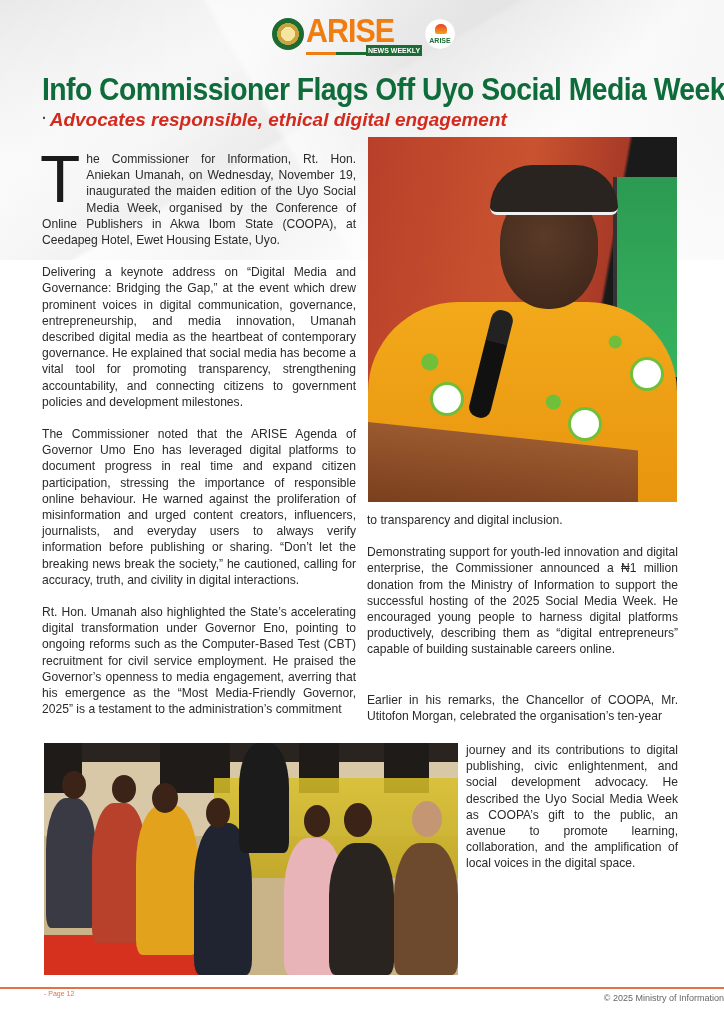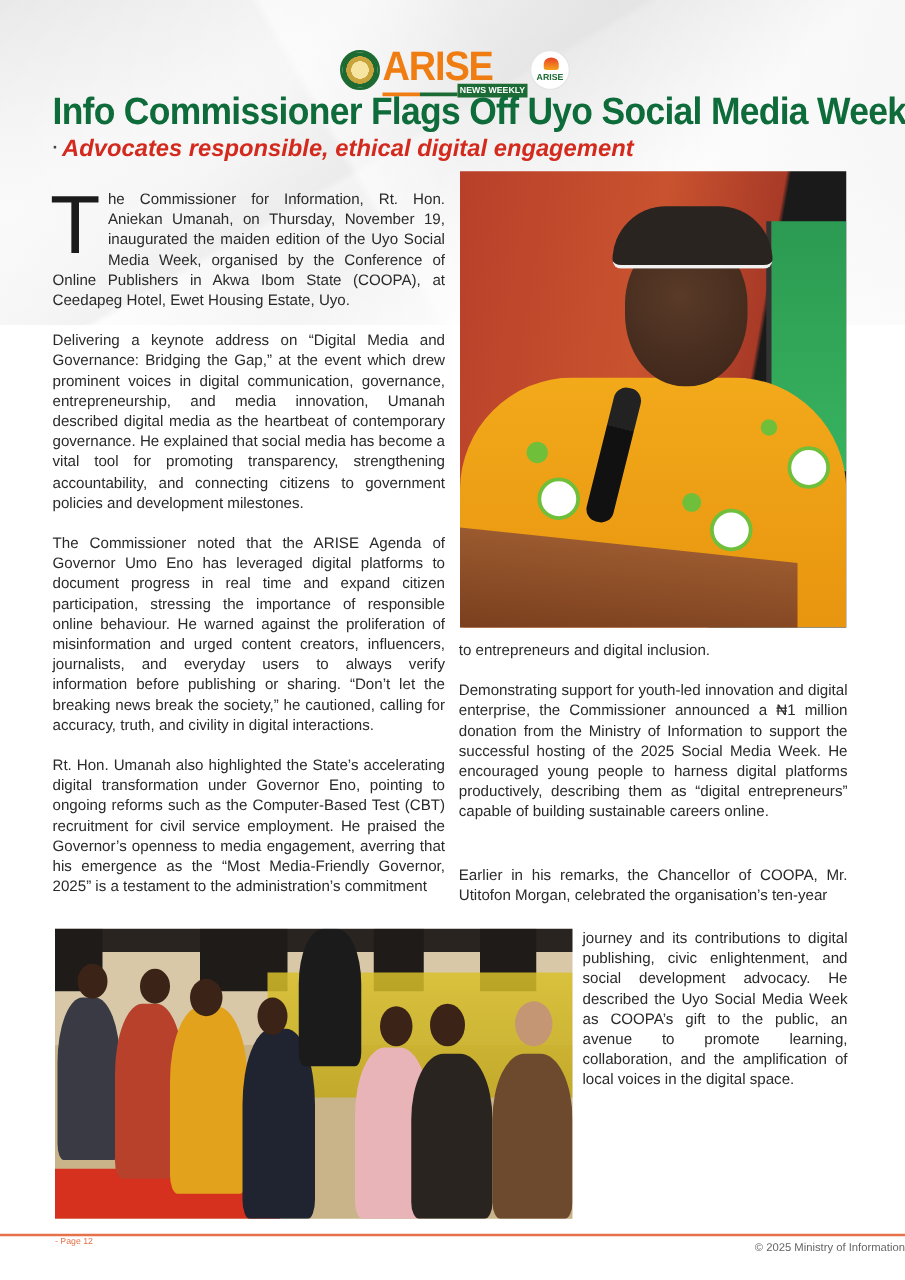--- a/index.html
+++ b/index.html
@@ -13,21 +13,21 @@
         linear-gradient(180deg, #e9e9e9 0%, #f2f2f2 40%, #ffffff 100%);
     }
     .page-bg::before {
       content: ""; position: absolute; left: 0; top: 0; width: 100%; height: 100%;
       background:
         linear-gradient(60deg, transparent 40%, rgba(255,255,255,0.55) 41%, transparent 60%),
         linear-gradient(-30deg, transparent 55%, rgba(220,220,220,0.35) 56%, transparent 75%);
     }
 
     
-    .masthead { position: absolute; top: 38px; left: 270px; width: 186px; height: 44px; }
+    .masthead { position: absolute; top: 16px; left: 270px; width: 186px; height: 44px; }
     .seal {
       position: absolute; left: 2px; top: 2px; width: 32px; height: 32px; border-radius: 50%;
       background: radial-gradient(circle at 50% 50%, #f6e5a0 0 35%, #c9a33b 36% 55%, #1d6b33 56% 100%);
       border: 2px solid #1d6b33;
     }
     .arise-word {
       position: absolute; left: 36px; top: 0px; height: 30px; line-height: 30px;
       font-family: "Liberation Sans", sans-serif; font-weight: 900; font-size: 33px; letter-spacing: -1px;
       color: #f07d12; font-style: normal; transform: scaleX(0.92); transform-origin: left top;
     }
@@ -149,41 +149,41 @@
   </div>
 </div>
 
 <h1 class="headline">Info Commissioner Flags Off Uyo Social Media Week</h1>
 <div class="subhead">
   <span class="dot">·</span><span>Advocates responsible, ethical digital engagement</span>
 </div>
 
 <div class="col col-left">
   <p>
-    <span class="drop-cap">T</span><span>he Commissioner for Information, Rt. Hon. Aniekan Umanah, on Thursday, November 19, inaugurated the maiden edition of the Uyo Social Media Week, organised by the Conference of Online Publishers in Akwa Ibom State (COOPA), at Ceedapeg Hotel, Ewet Housing Estate, Uyo.</span>
+    <span class="drop-cap">T</span><span>he Commissioner for Information, Rt. Hon. Aniekan Umanah, on Wednesday, November 19, inaugurated the maiden edition of the Uyo Social Media Week, organised by the Conference of Online Publishers in Akwa Ibom State (COOPA), at Ceedapeg Hotel, Ewet Housing Estate, Uyo.</span>
   </p>
   <p>Delivering a keynote address on “Digital Media and Governance: Bridging the Gap,” at the event which drew prominent voices in digital communication, governance, entrepreneurship, and media innovation, Umanah described digital media as the heartbeat of contemporary governance. He explained that social media has become a vital tool for promoting transparency, strengthening accountability, and connecting citizens to government policies and development milestones.</p>
   <p>The Commissioner noted that the ARISE Agenda of Governor Umo Eno has leveraged digital platforms to document progress in real time and expand citizen participation, stressing the importance of responsible online behaviour. He warned against the proliferation of misinformation and urged content creators, influencers, journalists, and everyday users to always verify information before publishing or sharing. “Don’t let the breaking news break the society,” he cautioned, calling for accuracy, truth, and civility in digital interactions.</p>
   <p>Rt. Hon. Umanah also highlighted the State’s accelerating digital transformation under Governor Eno, pointing to ongoing reforms such as the Computer-Based Test (CBT) recruitment for civil service employment. He praised the Governor’s openness to media engagement, averring that his emergence as the “Most Media-Friendly Governor, 2025” is a testament to the administration’s commitment</p>
 </div>
 
 <div class="photo-speaker">
   <div class="screen"></div>
   <div class="body-shirt"></div>
   <div class="badge1"></div>
   <div class="badge2"></div>
   <div class="badge3"></div>
   <div class="head"></div>
   <div class="cap"></div>
   <div class="mic"></div>
   <div class="podium"></div>
 </div>
 
 <div class="col col-right">
-  <p>to entrepreneurs and digital inclusion.</p>
+  <p>to transparency and digital inclusion.</p>
   <p>Demonstrating support for youth-led innovation and digital enterprise, the Commissioner announced a ₦1 million donation from the Ministry of Information to support the successful hosting of the 2025 Social Media Week. He encouraged young people to harness digital platforms productively, describing them as “digital entrepreneurs” capable of building sustainable careers online.</p>
 </div>
 <div class="col col-right-top2">
   <p style="margin-bottom:12px">Earlier in his remarks, the Chancellor of COOPA, Mr. Utitofon Morgan, celebrated the organisation’s ten-year</p>
 </div>
 <div class="col col-right-inset">
   <p>journey and its contributions to digital publishing, civic enlightenment, and social development advocacy. He described the Uyo Social Media Week as COOPA’s gift to the public, an avenue to promote learning, collaboration, and the amplification of local voices in the digital space.</p>
 </div>
 
 <div class="photo-audience">

